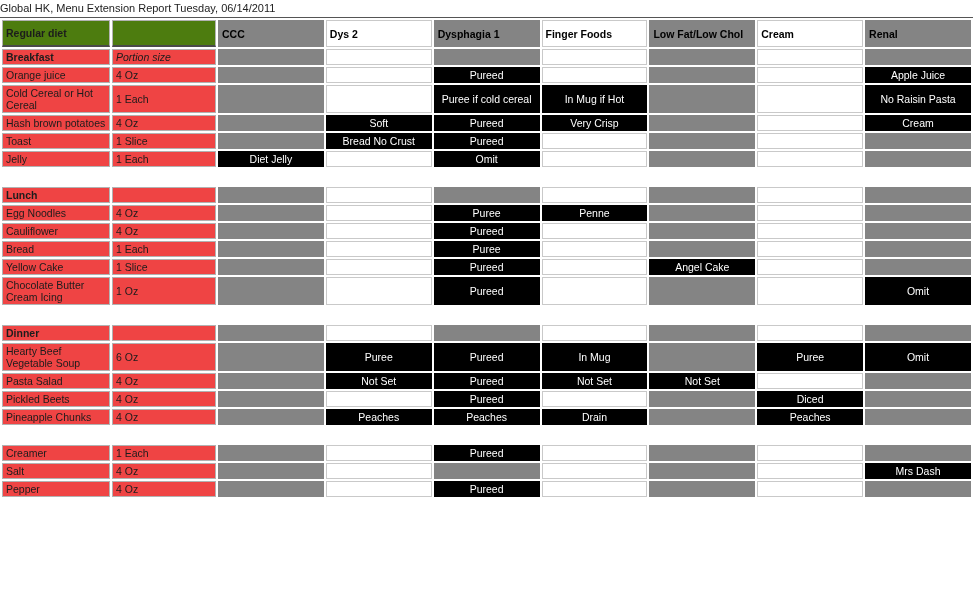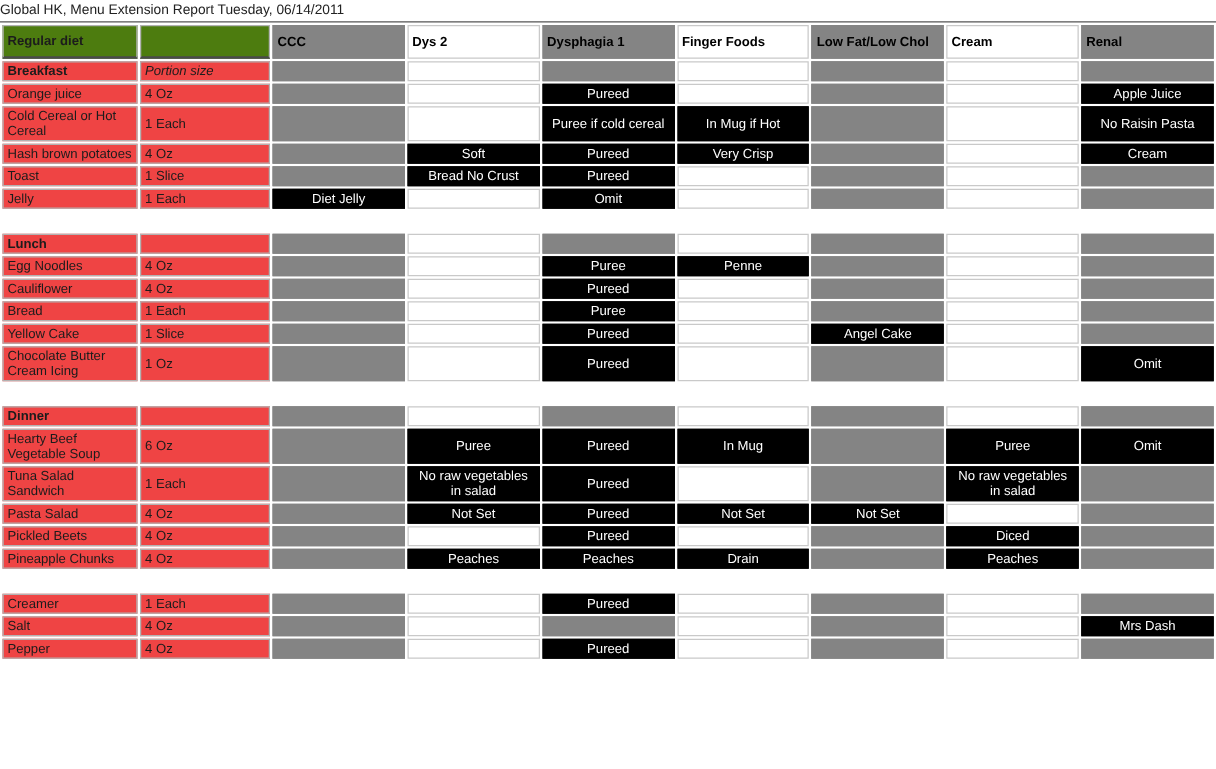--- a/index.html
+++ b/index.html
@@ -270,31 +270,20 @@
         <td class="label-cell">6 Oz</td>
         <td class="shaded"></td>
         <td class="note">Puree</td>
         <td class="note">Pureed</td>
         <td class="note">In Mug</td>
         <td class="shaded"></td>
         <td class="note">Puree</td>
         <td class="note">Omit</td>
       </tr>
       <tr>
-        <td class="label-cell">Tuna Salad Sandwich</td>
-        <td class="label-cell">1 Each</td>
-        <td class="shaded"></td>
-        <td class="note">No raw vegetables in salad</td>
-        <td class="note">Pureed</td>
-        <td class="plain"></td>
-        <td class="shaded"></td>
-        <td class="note">No raw vegetables in salad</td>
-        <td class="shaded"></td>
-      </tr>
-      <tr>
         <td class="label-cell">Pasta Salad</td>
         <td class="label-cell">4 Oz</td>
         <td class="shaded"></td>
         <td class="note">Not Set</td>
         <td class="note">Pureed</td>
         <td class="note">Not Set</td>
         <td class="note">Not Set</td>
         <td class="plain"></td>
         <td class="shaded"></td>
       </tr>

